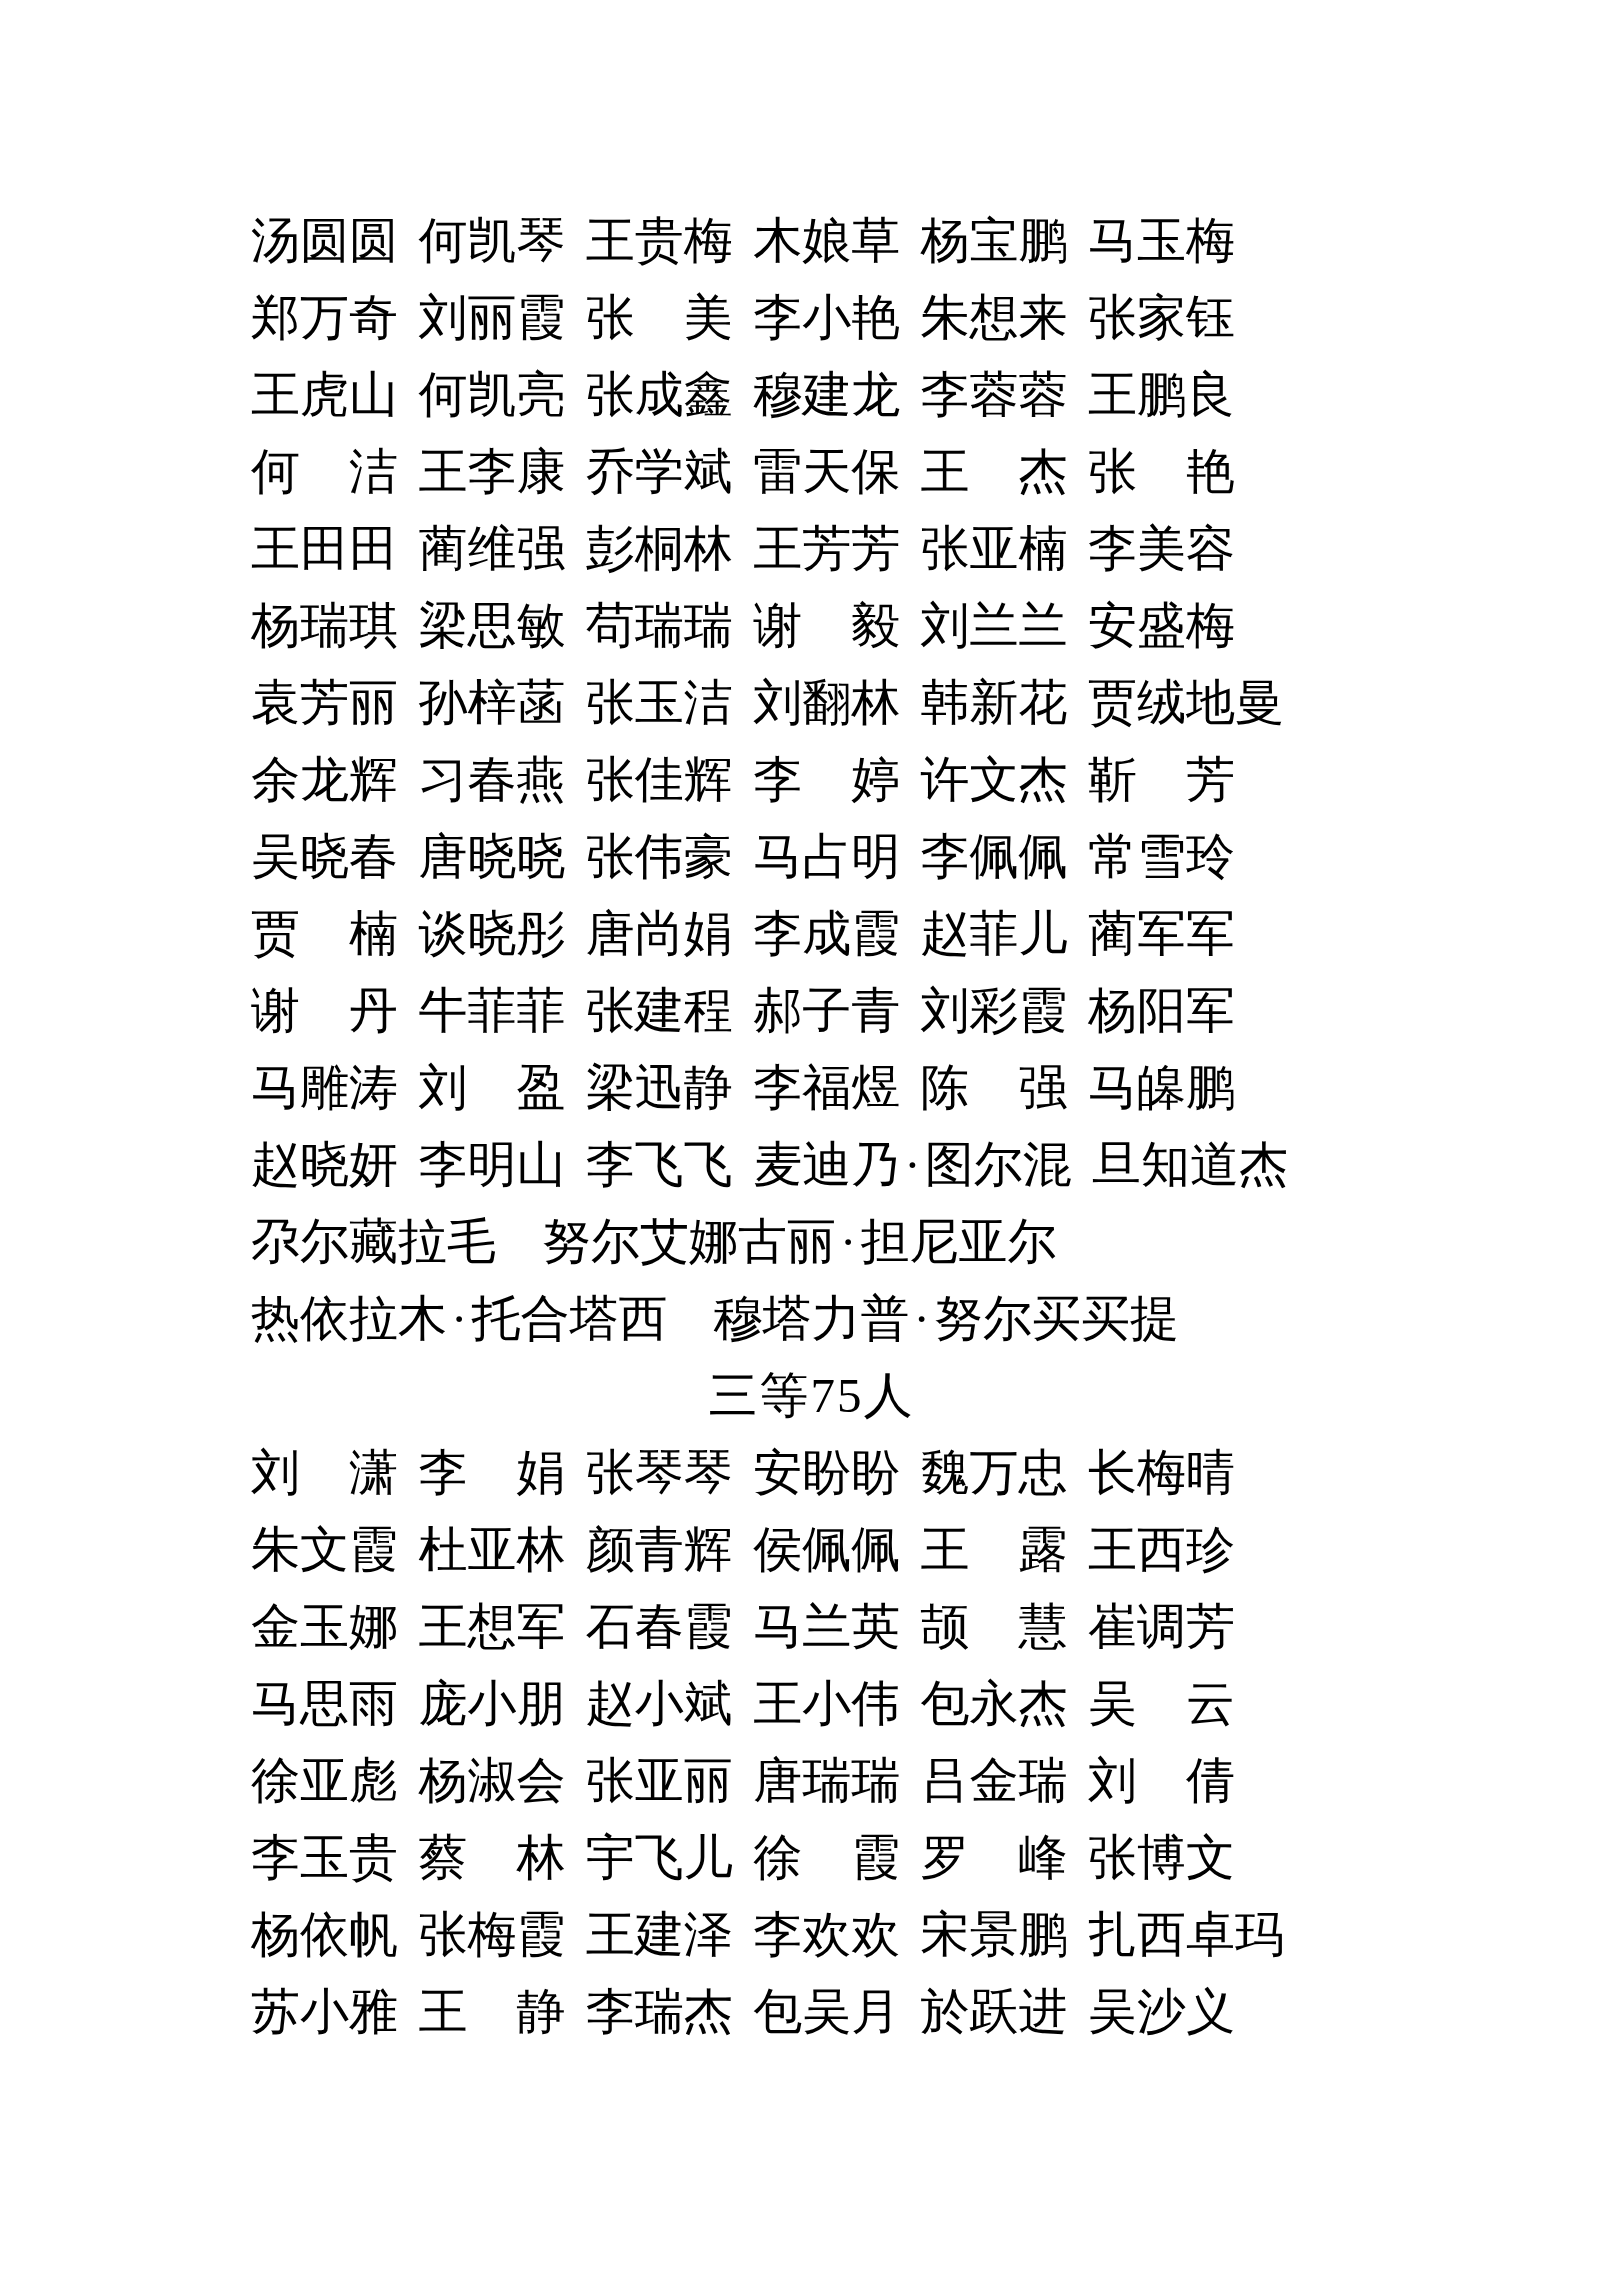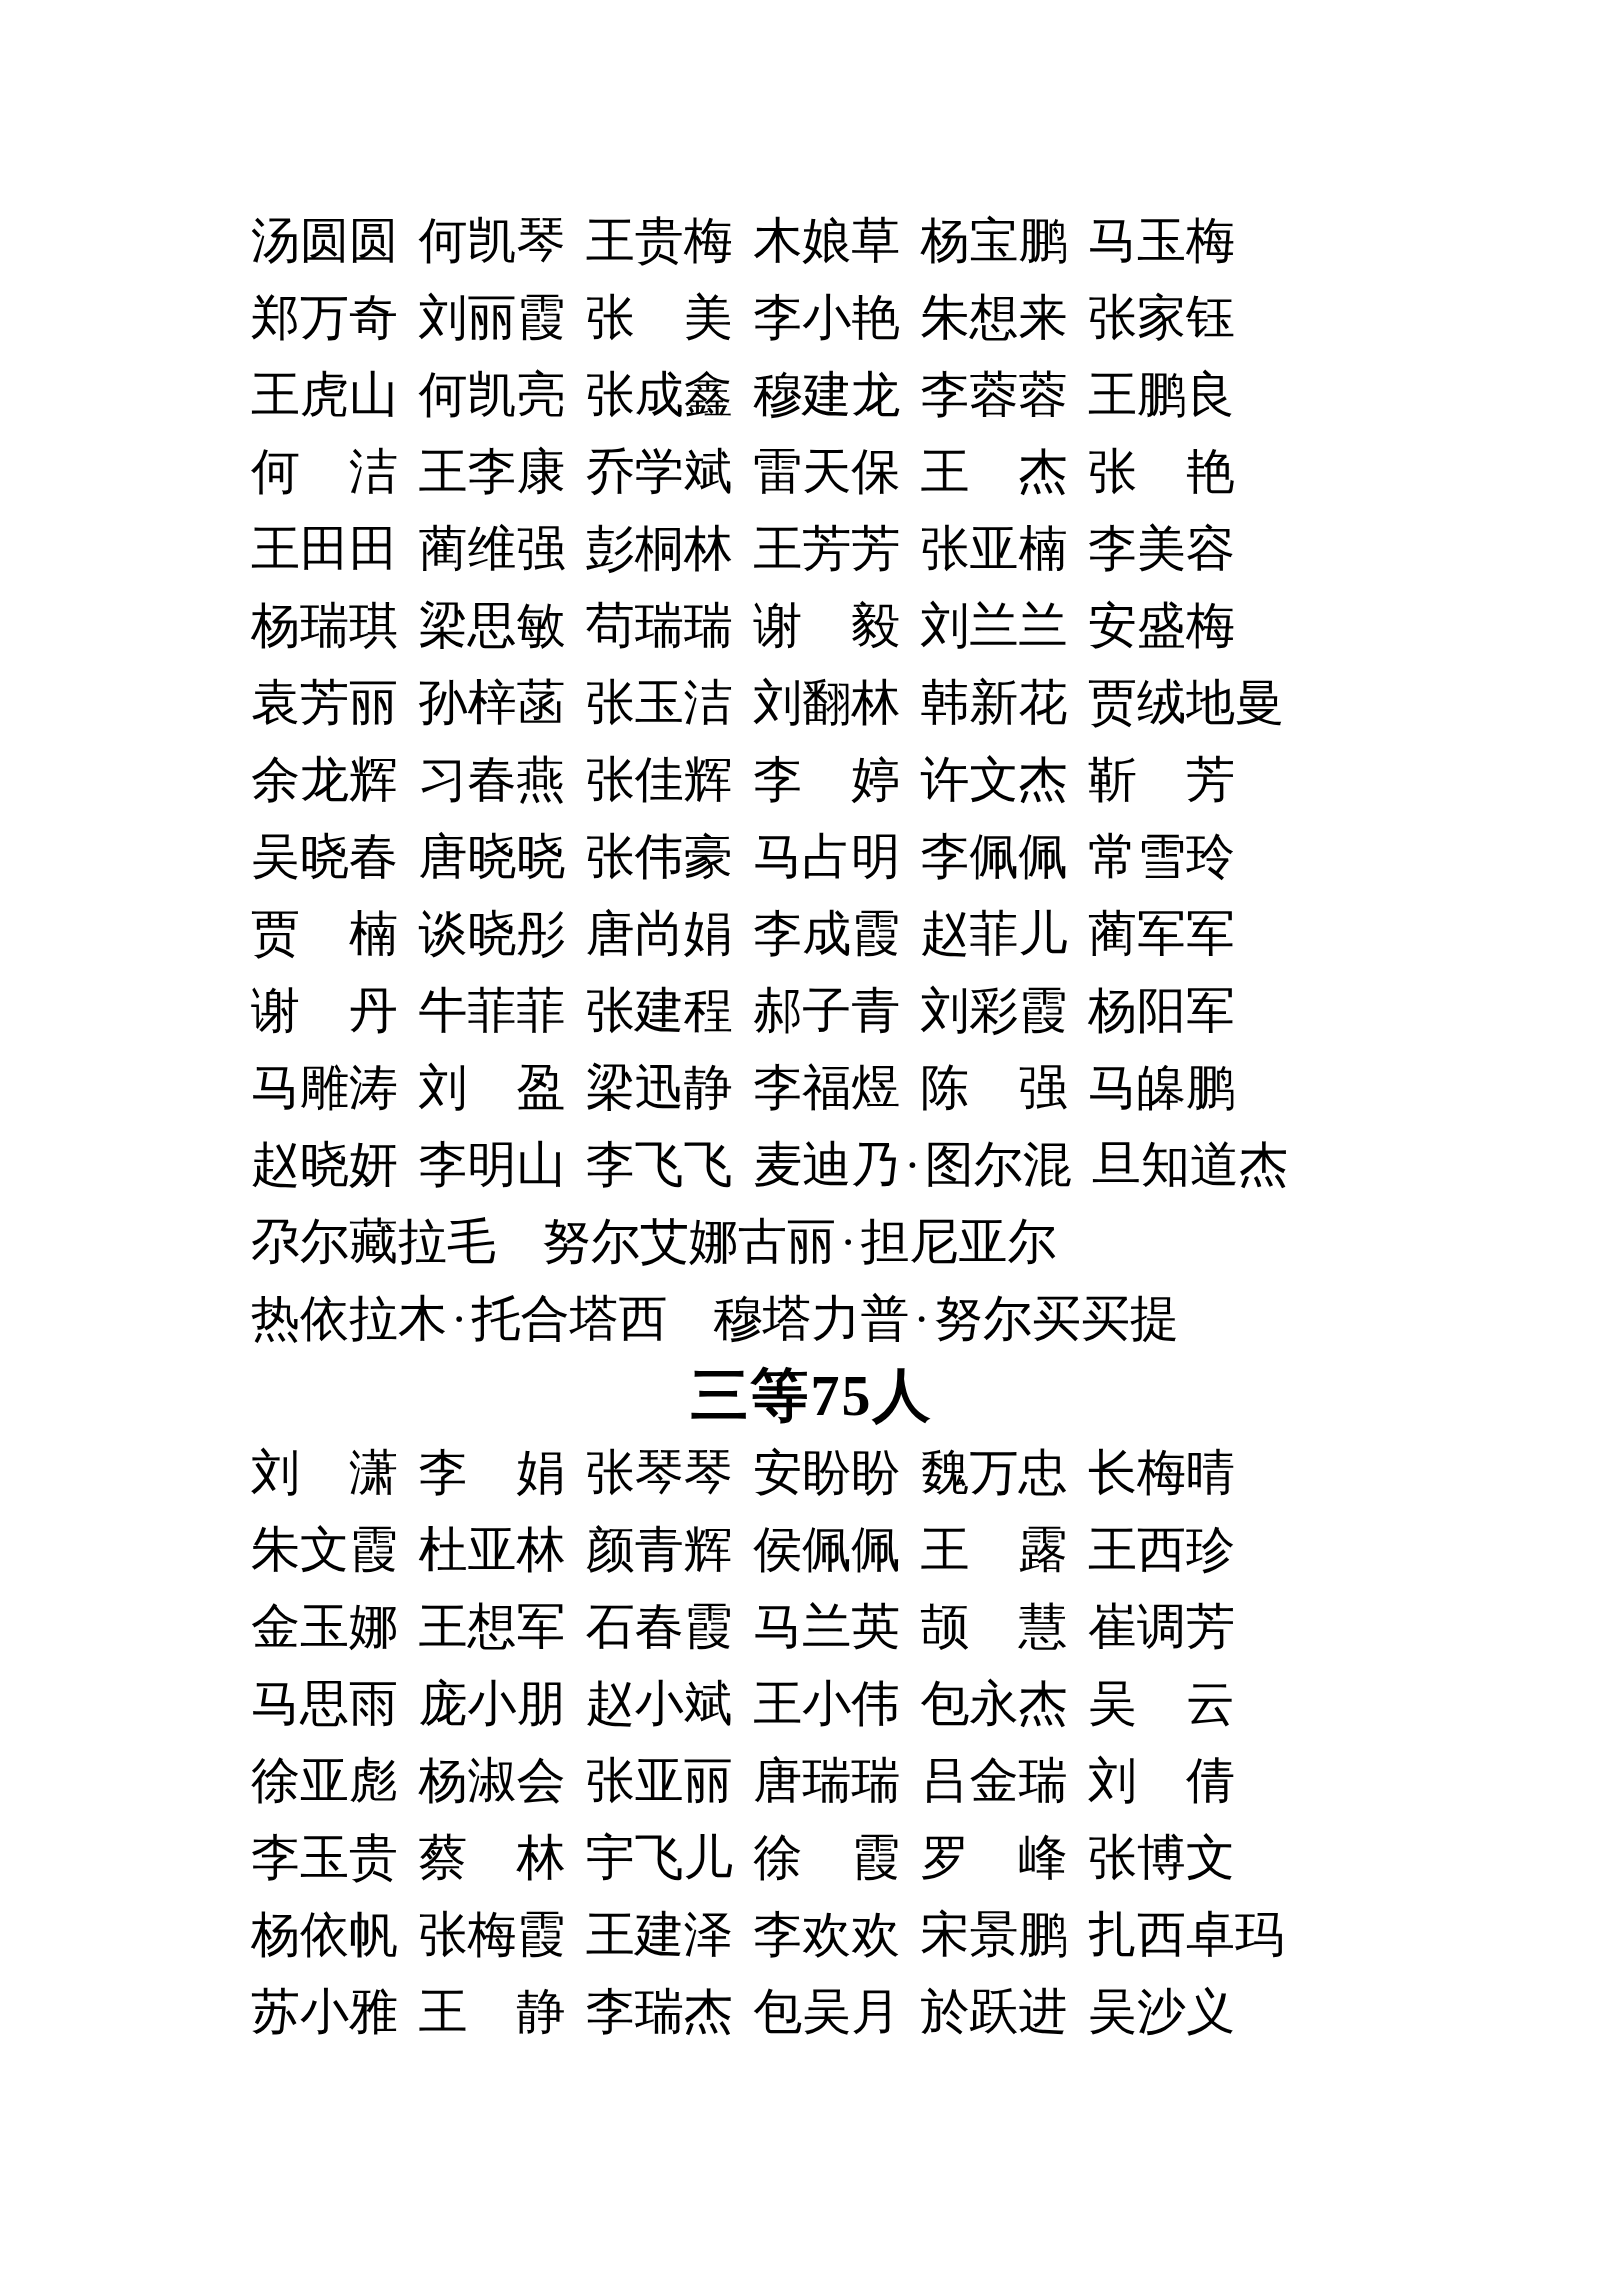--- a/index.html
+++ b/index.html
@@ -50,23 +50,23 @@
   }
   .heading-row {
     display: flex;
     align-items: center;
     justify-content: center;
     height: 77px;
     width: 1623px;
     box-sizing: border-box;
   }
   .heading-text {
-    font-size: 58px;
+    font-size: 49px;
     line-height: 1;
-    font-weight: 700;
+    font-weight: 400;
     letter-spacing: 2px;
   }
 </style>
 </head>
 <body>
 
 <div class="doc">
     <div class="name-row">
       <span class="name-cell">
         <span class="ch">汤</span>

